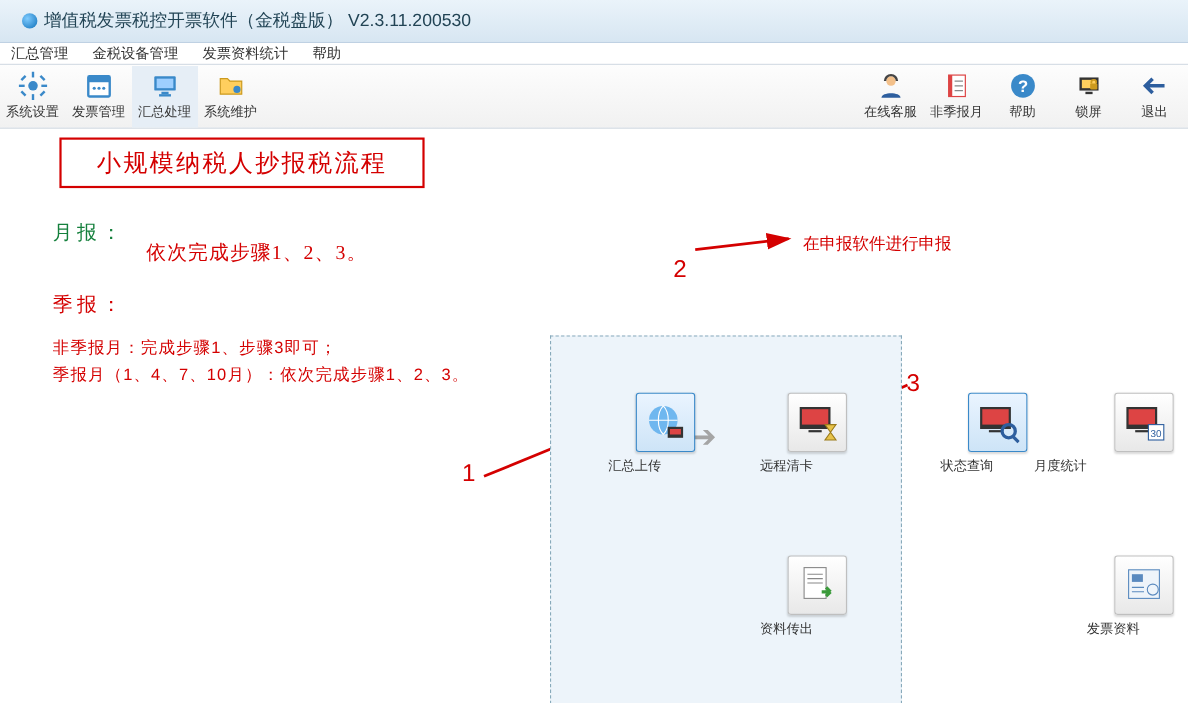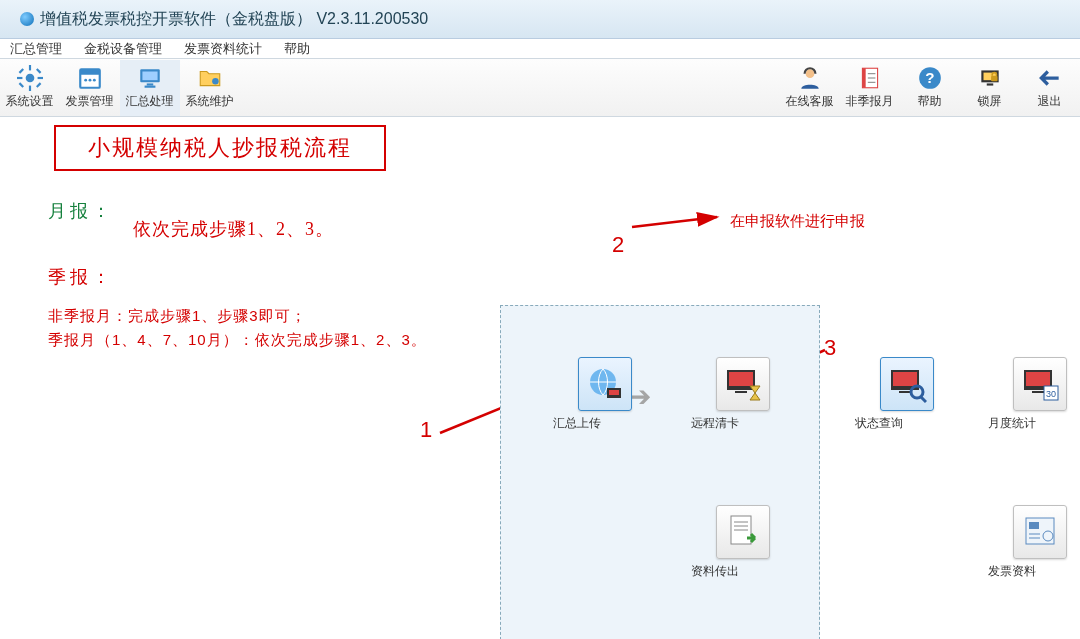--- a/index.html
+++ b/index.html
@@ -236,21 +236,21 @@
 
   <div class="card" style="left:985px;top:240px">
     <svg width="40" height="40" viewBox="0 0 40 40">
         <rect x="4" y="6" width="28" height="20" fill="#333"></rect>
         <rect x="6" y="8" width="24" height="14" fill="#d44"></rect>
         <rect x="12" y="27" width="12" height="2" fill="#333"></rect>
         <rect x="24" y="22" width="14" height="14" fill="#fff" stroke="#2d5e9e"></rect>
         <text x="31" y="33" text-anchor="middle" font-size="9" fill="#2d5e9e">30</text>
       </svg>
   </div>
-  <div class="card-label" style="left:972px;top:298px">月度统计</div>
+  <div class="card-label" style="left:924px;top:298px">月度统计</div>
 
   <div class="card" style="left:688px;top:388px">
     <svg width="40" height="40" viewBox="0 0 40 40">
         <rect x="8" y="4" width="20" height="28" fill="#fff" stroke="#888"></rect>
         <line x1="11" y1="10" x2="25" y2="10" stroke="#888"></line>
         <line x1="11" y1="14" x2="25" y2="14" stroke="#888"></line>
         <line x1="11" y1="18" x2="25" y2="18" stroke="#888"></line>
         <path d="M24 26h8m0 0l-4-4m4 4l-4 4" stroke="#3a9a3a" stroke-width="3" fill="none"></path>
       </svg>
   </div>

